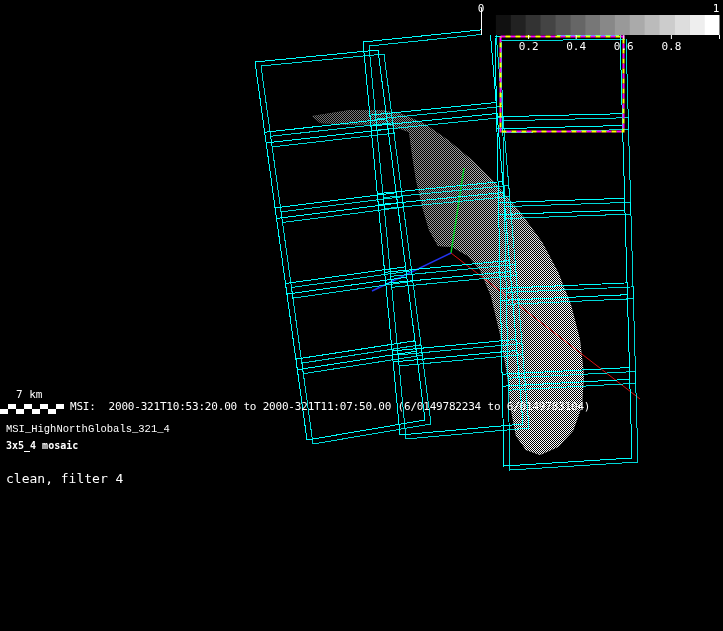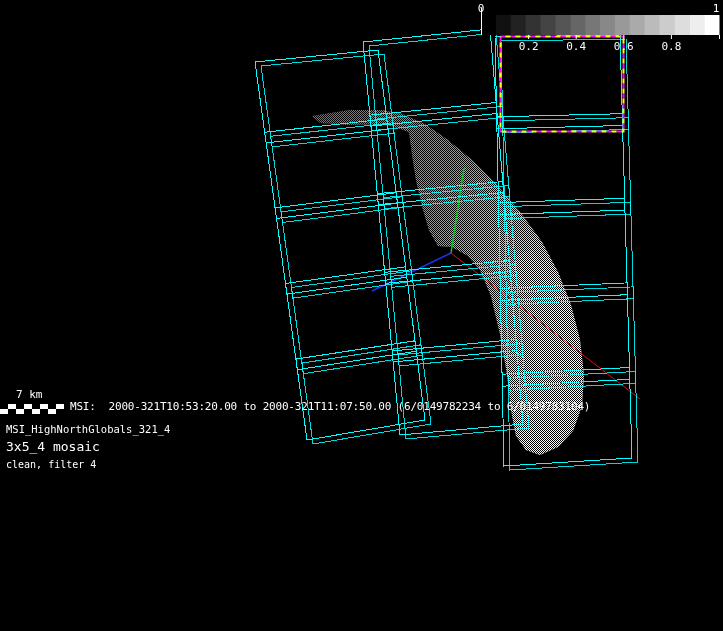--- a/index.html
+++ b/index.html
@@ -12,23 +12,23 @@
   }
   #scene{position:absolute;left:0;top:0;}
   .txt{
     position:absolute;
     color:#fff;
     font-family:"DejaVu Sans Mono", monospace;
     white-space:pre;
     line-height:1.1;
   }
   #status-line{left:70px;top:401px;font-size:11px;letter-spacing:-0.2px;}
-  #mosaic-name{left:6px;top:424px;font-size:10.5px;}
-  #mosaic-layout{left:6px;top:440px;font-size:13px;}
-  #mosaic-filter{left:6px;top:459px;font-size:10px;}
+  #mosaic-name{left:6px;top:424px;font-size:10.5px;font-family:Liberation Mono, monospace;}
+  #mosaic-layout{left:6px;top:440px;font-size:10px;font-weight:bold;}
+  #mosaic-filter{left:6px;top:472px;font-size:13px;}
   #scalebar-label{left:16px;top:389px;font-size:11px;}
   #scalebar{position:absolute;left:0px;top:404px;width:64px;height:10px;}
   #scalebar .cell{position:absolute;width:8px;height:5px;}
 </style>
 </head>
 <body>
 
 <svg id="scene" width="723" height="631" viewBox="0 0 723 631" xmlns="http://www.w3.org/2000/svg">
   <defs>
     <linearGradient id="astgrad" x1="0" y1="0" x2="1" y2="0.35">

